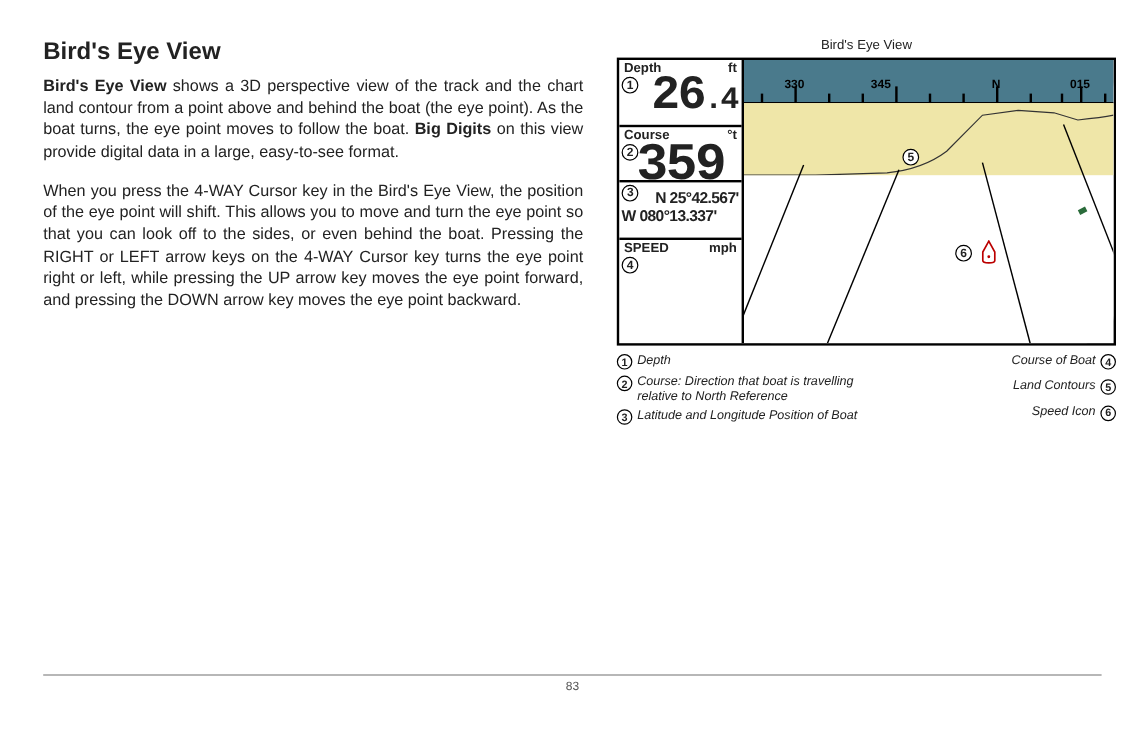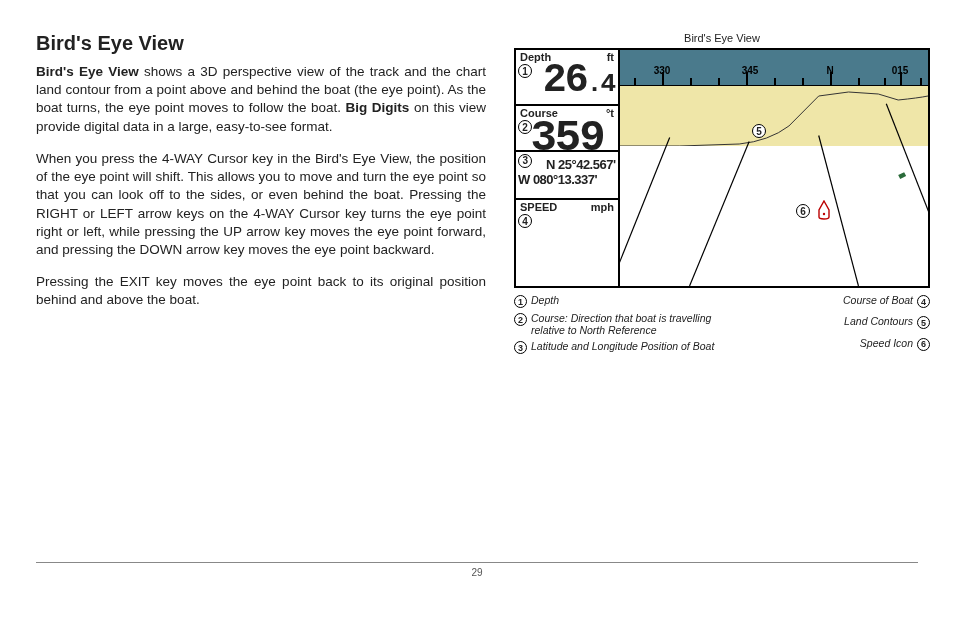--- a/index.html
+++ b/index.html
@@ -193,21 +193,20 @@
 </head>
 <body>
 
 <div class="page">
   <div class="left">
     <h1>Bird's Eye View</h1>
     <p class="para">
       <b>Bird's Eye View</b><span> shows a 3D perspective view of the track and the chart land contour from a point above and behind the boat (the eye point). As the boat turns, the eye point moves to follow the boat. </span><b>Big Digits</b><span> on this view provide digital data in a large, easy-to-see format.</span>
     </p>
     <p class="para">When you press the 4-WAY Cursor key in the Bird's Eye View, the position of the eye point will shift. This allows you to move and turn the eye point so that you can look off to the sides, or even behind the boat. Pressing the RIGHT or LEFT arrow keys on the 4-WAY Cursor key turns the eye point right or left, while pressing the UP arrow key moves the eye point forward, and pressing the DOWN arrow key moves the eye point backward.</p>
-    <p class="para">Pressing the EXIT key moves the eye point back to its original position behind and above the boat.</p>
   </div>
 
   <div class="right">
     <div class="fig-title">Bird's Eye View</div>
 
     <div class="figure">
       <div class="fig-left">
         <div class="box depth">
           <div class="box-hdr">
             <span>Depth</span>
@@ -235,21 +234,21 @@
             <span>mph</span>
           </div>
           <div class="callout" style="left:2px; top:14px;">4</div>
         </div>
       </div>
 
       <div class="fig-right">
         <div class="sky"></div>
         <div class="compass">
           <span class="lab" style="left:42px">330</span>
-          <span class="lab" style="left:130px">345</span>
+          <span class="lab" style="left:114px">345</span>
           <span class="lab" style="left:210px">N</span>
           <span class="lab" style="left:280px">015</span>
           <span class="tick" style="left:14px;height:8px"></span>
           <span class="tick" style="left:42px;height:14px"></span>
           <span class="tick" style="left:70px;height:8px"></span>
           <span class="tick" style="left:98px;height:8px"></span>
           <span class="tick" style="left:126px;height:14px"></span>
           <span class="tick" style="left:154px;height:8px"></span>
           <span class="tick" style="left:182px;height:8px"></span>
           <span class="tick" style="left:210px;height:14px"></span>
@@ -312,14 +311,14 @@
         <div class="row right">
             <div class="lnum">6</div>
             <span>Speed Icon</span>
           </div>
       </div>
     </div>
   </div>
 </div>
 
 <div class="page-foot">
-  <span>29</span>
+  <span>83</span>
 </div>
 
 </body></html>

